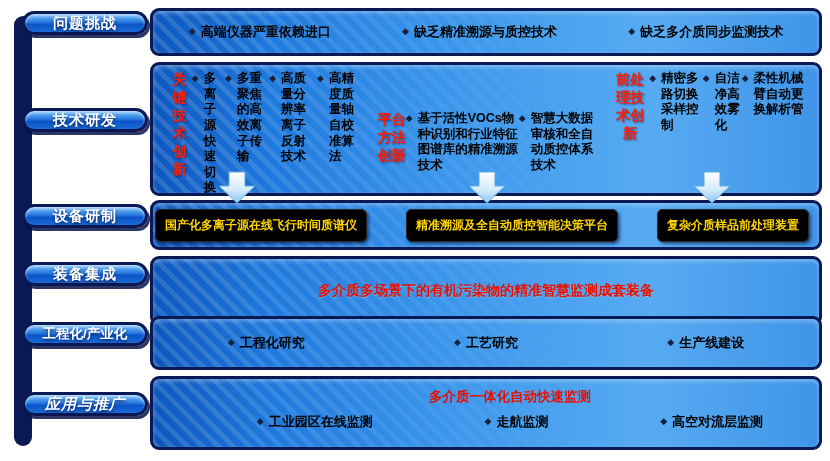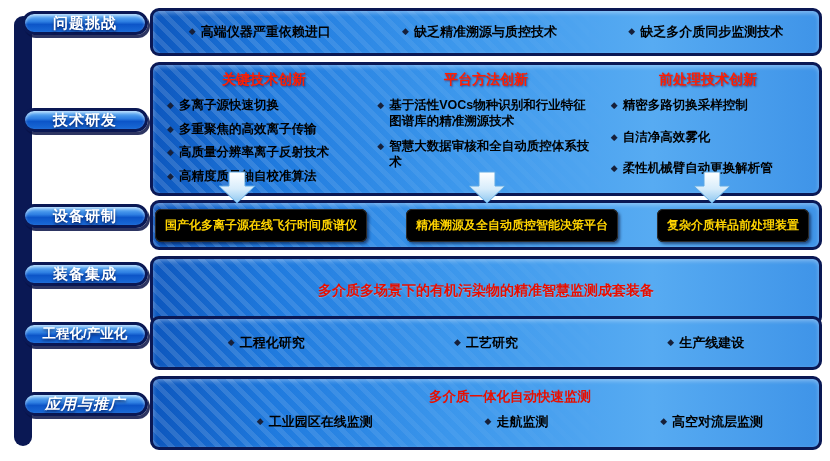--- a/index.html
+++ b/index.html
@@ -31,22 +31,22 @@
 
   .p1{top:8px;height:48px;} .p2{top:62px;height:134px;} .p3{top:200px;height:50px;}
   .p4{top:256px;height:70px;} .p5{top:316px;height:54px;} .p6{top:376px;height:74px;}
 
   .hrow { height:100%; display:flex; align-items:center; justify-content:space-around; }
 
   .item { display:flex; align-items:flex-start; gap:5px; color:#000; font-weight:bold; font-size:13px; line-height:1.25; }
   .bullet { flex:0 0 auto; font-size:9px; color:#16203a; margin-top:2px; }
 
   .cols { height:100%; display:flex; padding:6px 6px 4px 6px; }
-  .col { flex:1 1 0; padding:0 8px; display:flex; flex-direction:column; }
-  .col.c2 { flex:1.12 1 0; }
+  .col { flex:1 1 0; padding:0 8px; display:flex; flex-direction:row; }
+  .col.c2 { flex:1.12 1 0;margin-top:40px; }
   .col-title { text-align:center; color:#ff1e00; font-weight:bold; font-size:14px;
            text-shadow:1px 1px 2px rgba(40,0,60,.55); margin-bottom:9px; }
   .col .item { font-size:12.5px; margin-bottom:8px; }
   .col.c2 .item { margin-bottom:10px; }
   .col.c3 .item { margin-bottom:16px; }
 
   .boxrow { height:100%; display:flex; align-items:center; justify-content:space-between; padding:0 10px 0 2px; }
   .ebox { background:#000; color:#ffd400; font-weight:bold; font-size:12px; white-space:nowrap;
            border-radius:6px; padding:8px 10px; text-align:center;
            box-shadow:2px 2px 3px rgba(5,10,40,.55), inset 0 0 0 1px #2a2a2a; }

